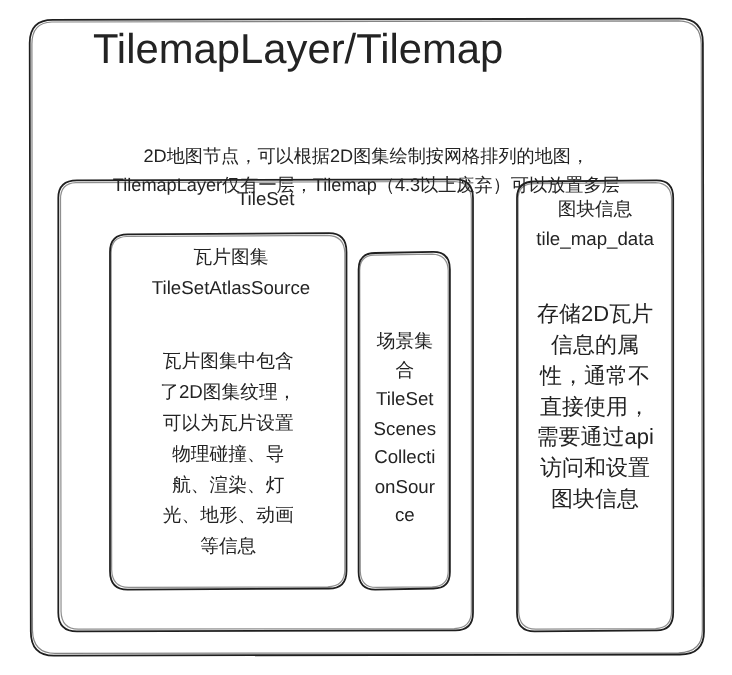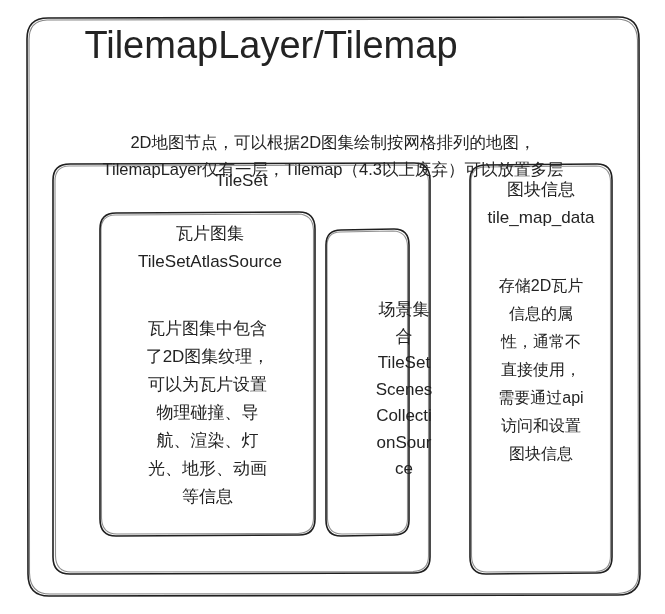--- a/index.html
+++ b/index.html
@@ -83,36 +83,35 @@
     font-size: 17px;
     line-height: 28px;
   }
 
   #scenes-body {
     left: 327px;
     top: 297px;
     width: 82px;
     font-size: 17px;
     line-height: 26.5px;
-    margin-left: 36px;
   }
 
   #tilemapdata-head {
     left: 470px;
     top: 176px;
     width: 142px;
     font-size: 17px;
     line-height: 28px;
   }
 
   #tilemapdata-body {
     left: 474px;
     top: 272px;
     width: 134px;
-    font-size: 16px;
+    font-size: 20px;
     line-height: 28px;
   }
 </style>
 </head>
 <body>
 
 <div id="canvas">
 
   <svg id="sketch" viewBox="0 0 665 614" xmlns="http://www.w3.org/2000/svg">
     <g fill="none" stroke="#1f1f1f" stroke-width="1.6" stroke-linecap="round" stroke-linejoin="round">

